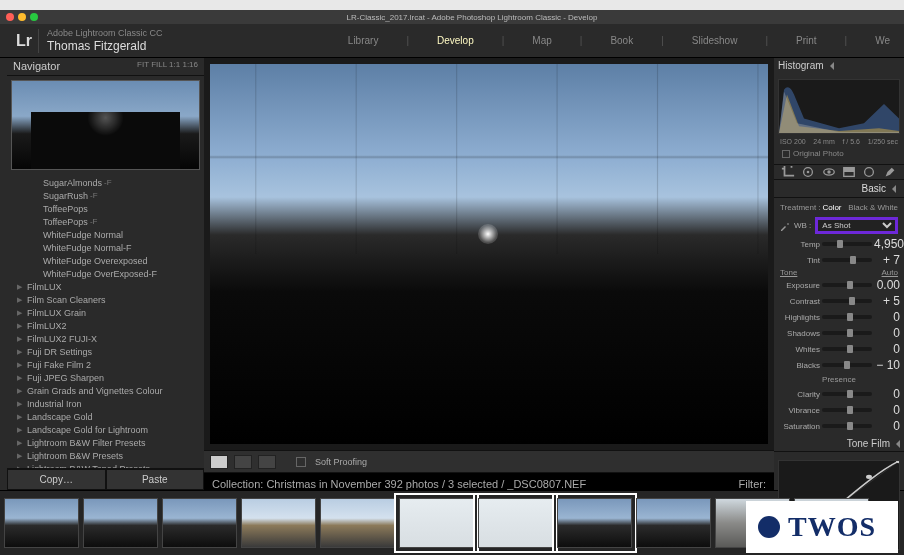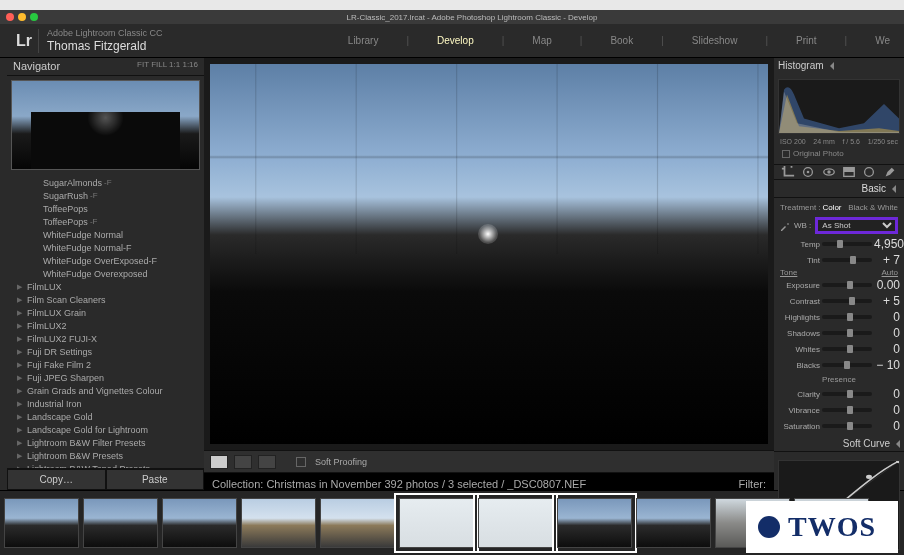--- a/index.html
+++ b/index.html
@@ -180,25 +180,25 @@
         <div class="preset-item child">
           <span class="tri"></span>
           <span>WhiteFudge Normal</span>
         </div>
         <div class="preset-item child">
           <span class="tri"></span>
           <span>WhiteFudge Normal-F</span>
         </div>
         <div class="preset-item child">
           <span class="tri"></span>
+          <span>WhiteFudge Overexposed</span>
+        </div>
+        <div class="preset-item child">
+          <span class="tri"></span>
           <span>WhiteFudge OverExposed-F</span>
-        </div>
-        <div class="preset-item child">
-          <span class="tri"></span>
-          <span>WhiteFudge Overexposed</span>
         </div>
         <div class="preset-item">
           <span class="tri">▶</span>
           <span>FilmLUX</span>
         </div>
         <div class="preset-item">
           <span class="tri">▶</span>
           <span>Film Scan Cleaners</span>
         </div>
         <div class="preset-item">
@@ -428,21 +428,21 @@
             <span class="label">Saturation</span>
             <div class="track">
               <div class="handle" style="left: 50%;"></div>
             </div>
             <span class="val">0</span>
           </div>
         </div>
     </div>
 
     <div class="tone-hdr">
-      <span>Soft Curve</span>
+      <span>Tone Film</span>
       <span class="tri-icon"></span>
     </div>
     <div class="tone-curve">
       <div class="curve-box">
         <svg viewBox="0 0 100 100" preserveAspectRatio="none">
           <line x1="0" y1="100" x2="100" y2="0" stroke="#444" stroke-width="0.5"></line>
           <path d="M0,100 C30,80 70,20 100,0" stroke="#ccc" stroke-width="1.5" fill="none"></path>
           <circle cx="0" cy="100" r="2.5" fill="#ccc"></circle>
           <circle cx="25" cy="82" r="2.5" fill="#ccc"></circle>
           <circle cx="50" cy="50" r="2.5" fill="#ccc"></circle>

